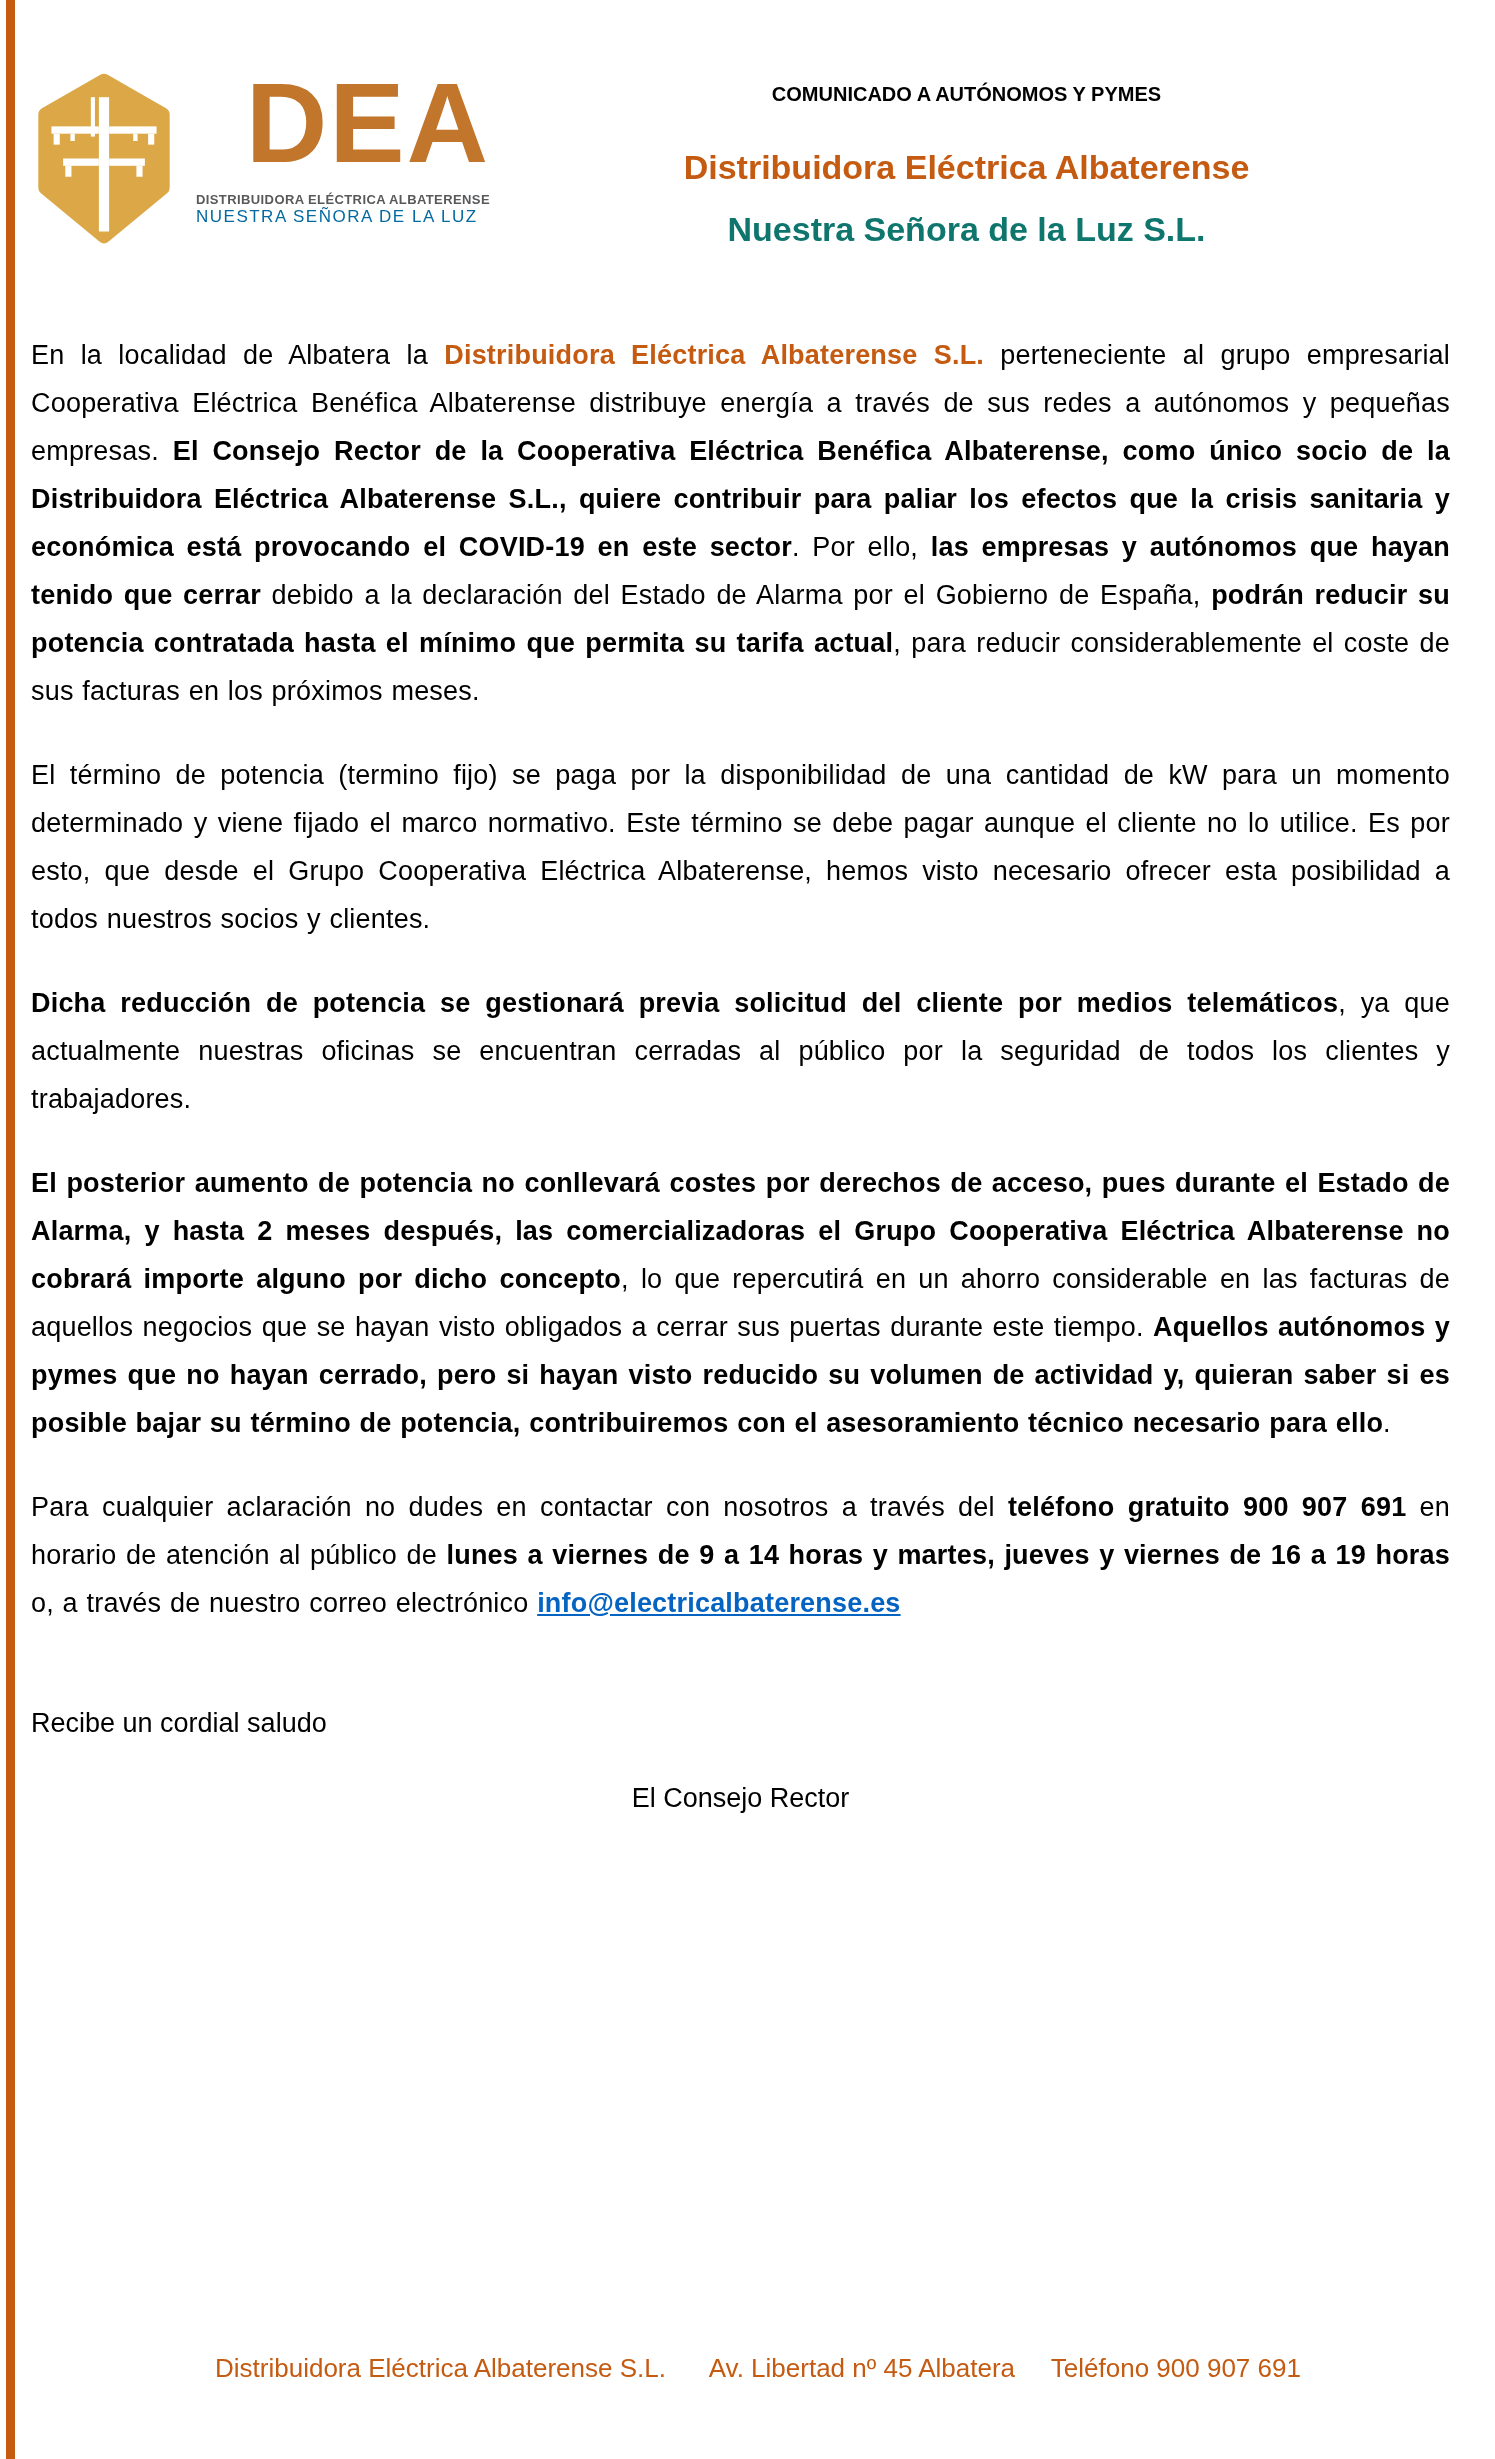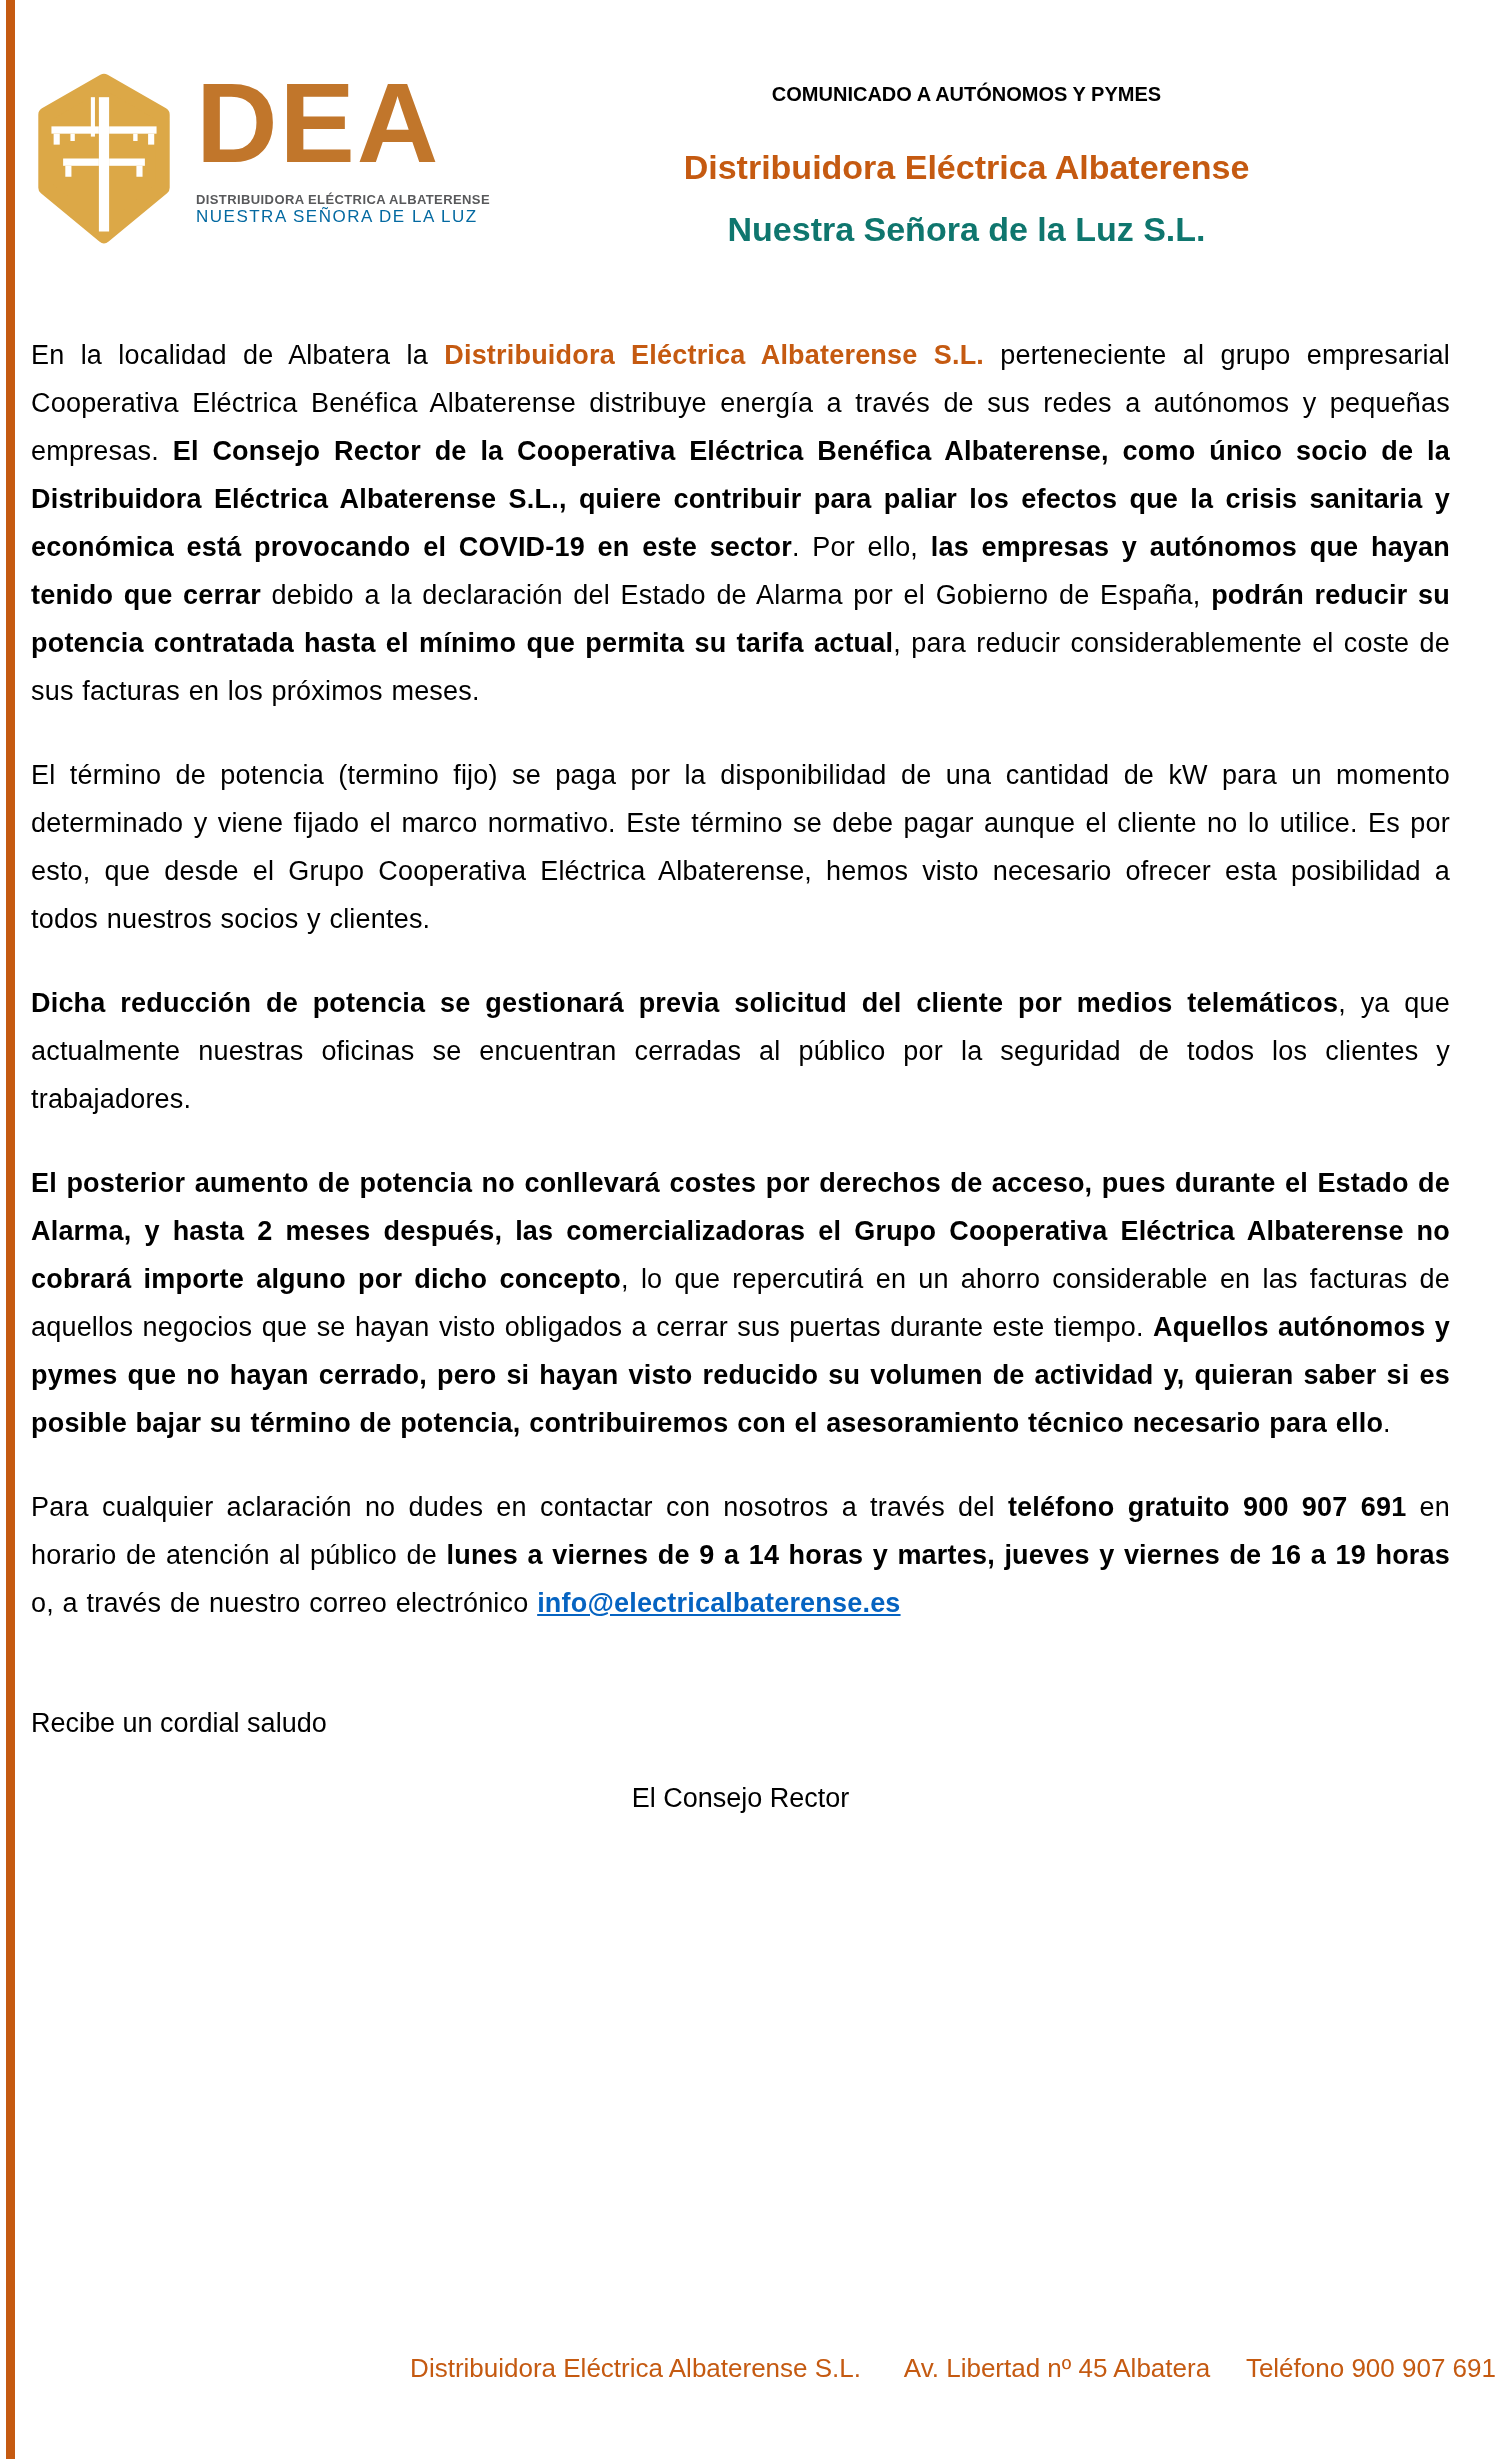--- a/index.html
+++ b/index.html
@@ -23,21 +23,21 @@
     left: 31px; right: 46px; top: 0;
   }
 
   
   .header { display: flex; padding-top: 56px; }
   .logo { flex: none; width: 452px; display: flex; gap: 19px; }
   .hex { width: 146px; height: 179px; margin-top: 13.4px; flex: none; }
   .logo-text { display: flex; flex-direction: column; padding-top: 5.8px; }
   .logo-acronym {
     font-size: 113px; font-weight: bold; line-height: 1.08;
-    color: #C1762B; letter-spacing: 1.9px;
+    color: #C1762B; letter-spacing: 1.9px; text-align: right;
   }
   .logo-sub1 {
     font-size: 13px; font-weight: bold; color: #58595B;
     letter-spacing: 0.4px; margin-top: 7.7px; white-space: nowrap;
   }
   .logo-sub2 {
     font-size: 17px; color: #0369a1;
     letter-spacing: 1.5px; margin-top: 0; white-space: nowrap;
   }
   .header-text { flex: 1; text-align: center; padding-top: 27px; }
@@ -62,21 +62,21 @@
   .seg-link { font-weight: bold; color: #0563C1; text-decoration: underline; }
 
   
   .salute { margin: 72px 0 0 0; font-size: 27px; line-height: 48px; }
   .signature { margin: 27px 0 0 0; font-size: 27px; line-height: 48px; text-align: center; }
 
   
   .footer {
     position: absolute;
     left: 0; right: 0; bottom: 75px;
-    text-align: right;
+    text-align: center;
     color: #C55A11;
     font-size: 26px;
     white-space: nowrap;
     padding-left: 20px;
   }
   .footer .footer-company { margin-right: 37px; }
   .footer .footer-address { margin-right: 29px; }
 </style>
 </head>
 <body>

